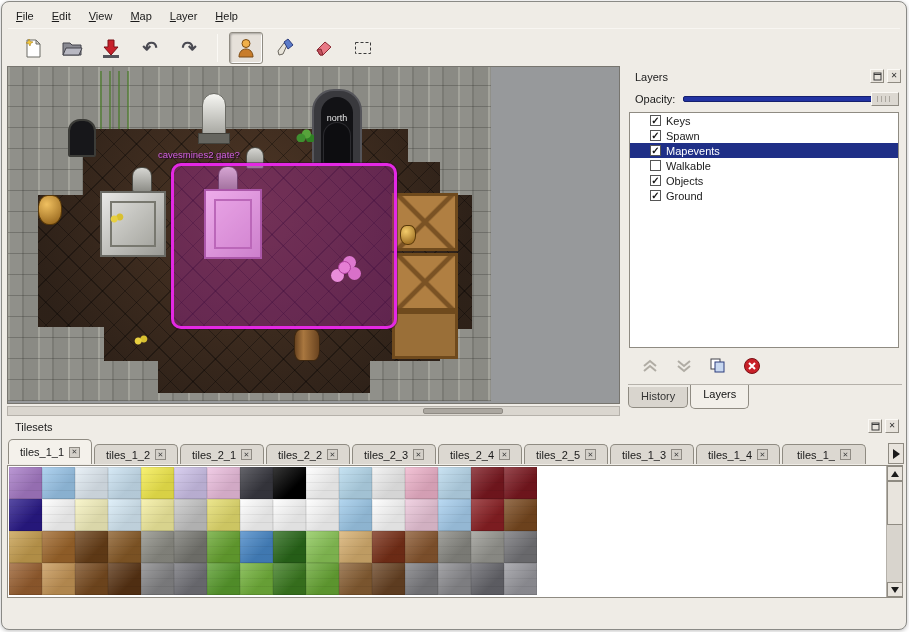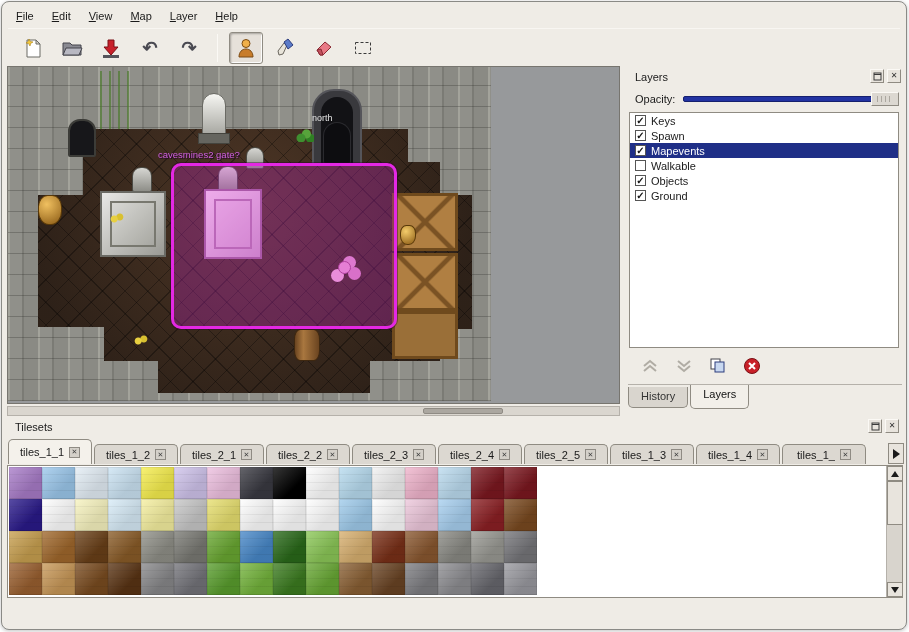--- a/index.html
+++ b/index.html
@@ -96,21 +96,21 @@
   .flowers { width:14px; height:10px;
     background:
       radial-gradient(circle at 30% 60%, #e8d040 0 3px, transparent 4px),
       radial-gradient(circle at 70% 40%, #d8c030 0 3px, transparent 4px); }
   .flowers1 { left:102px; top:146px; } .flowers2 { left:126px; top:268px; }
   .selection-rect { left:163px; top:96px; width:226px; height:166px;
     border:3px solid #e428e4; border-radius:10px; background:rgba(216,40,216,.28);
     box-shadow:0 0 0 1px rgba(40,0,40,.4); z-index:5; }
   .map-label-gate { left:150px; top:82px; font-size:9.5px; color:#cf5fe0;
     text-shadow:1px 1px 0 #250a25; z-index:6; white-space:nowrap; }
-  .map-label-north { left:304px; top:46px; width:50px; font-size:9px;
+  .map-label-north { left:304px; top:46px; width:50px; text-align:center; font-size:9px;
     color:#e4e4e4; z-index:6; }
 
   .map-hscroll { position:absolute; left:5px; top:404px; width:613px; height:10px;
     background:#dad6cf; border:1px solid #b5b1aa; }
   .map-hscroll-thumb { position:absolute; left:415px; top:1px; width:80px; height:6px;
     background:#aba7a0; border:1px solid #8f8b84; border-radius:2px; }
 
   
   .layers-dock { position:absolute; left:623px; top:64px; width:280px; height:349px; }
   .dock-header { position:absolute; left:4px; top:2px; right:2px; height:18px; }
@@ -125,21 +125,21 @@
   .opacity-slider { position:absolute; left:54px; right:2px; top:2px; height:14px; }
   .slider-track { position:absolute; left:0; right:0; top:4px; height:6px;
     background:#2233a2; border:1px solid #16206e; border-radius:2px; }
   .slider-handle { position:absolute; right:0; top:0; width:28px; height:14px;
     background:#dcd8d1; border:1px solid; border-color:#fbf9f5 #8f8b82 #8f8b82 #fbf9f5; }
   .slider-handle::after { content:""; position:absolute; inset:3px 5px;
     background:repeating-linear-gradient(90deg,#aba79f 0 1px, transparent 1px 4px); }
 
   .layer-listbox { position:absolute; left:4px; top:46px; width:270px; height:236px;
     background:#fff; border:1px solid #8f8b82; overflow:hidden; }
-  .layer-row { display:flex; align-items:center; height:15px; padding-left:2px; }
+  .layer-row { display:flex; align-items:center; height:15px; padding-left:17px; }
   .layer-row[data-selected="true"] { background:#1f2f87; color:#fff; }
   .checkbox { width:11px; height:11px; background:#fff; border:1px solid #555;
     margin:0 5px 0 3px; display:flex; align-items:center; justify-content:center;
     flex:none; color:#111; }
   .checkbox[data-checked="true"]::after { content:"✓"; font-size:10px; font-weight:bold; }
 
   .layer-btnrow { position:absolute; left:4px; top:286px; right:4px; height:28px;
     display:flex; align-items:center; gap:12px; padding-left:10px; }
   .small-btn { width:22px; height:22px; display:flex; align-items:center; justify-content:center; }
 

